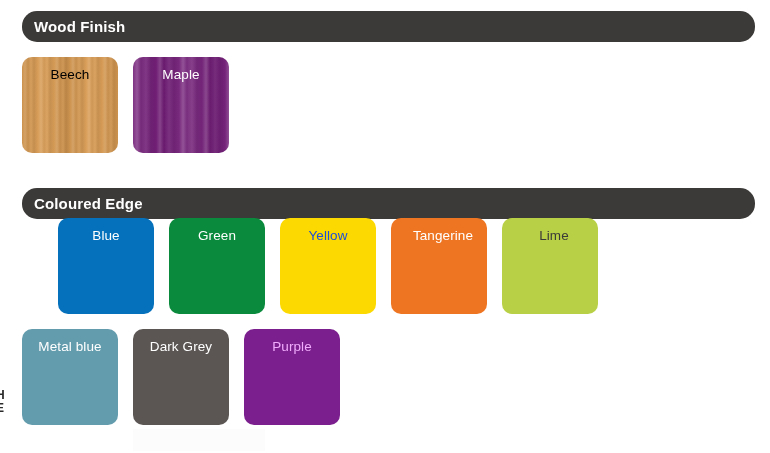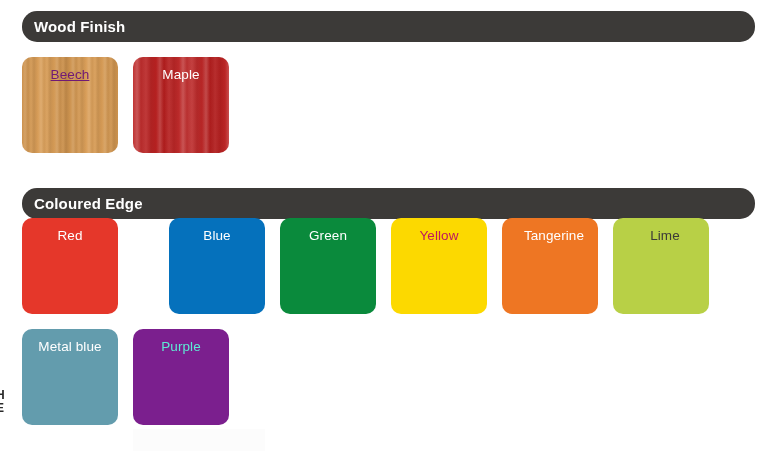--- a/index.html
+++ b/index.html
@@ -150,70 +150,70 @@
 <div class="page" style="background: rgb(255, 255, 255);">
 
   <div class="section-bar" id="bar-wood" style="background: rgb(60, 58, 56);">
     <span class="section-bar-title">Wood Finish</span>
   </div>
 
   <div class="swatch-row" id="wood-row">
 
     <div class="swatch" id="sw-beech" style="background: rgb(217, 155, 82);">
       <div class="grain grain-beech"></div>
-      <div class="swatch-label" id="lb-beech" style="color: #701a75; text-decoration: underline;">Beech</div>
-    </div>
-
-    <div class="swatch" id="sw-maple" style="background: #b91c1c;">
+      <div class="swatch-label" id="lb-beech" style="color: #000000;">Beech</div>
+    </div>
+
+    <div class="swatch" id="sw-maple" style="background: #701a75;">
       <div class="grain grain-maple"></div>
       <div class="swatch-label" id="lb-maple" style="color: rgb(255, 255, 255);">Maple</div>
     </div>
   </div>
 
   <div class="section-bar" id="bar-edge" style="background: rgb(60, 58, 56);">
     <span class="section-bar-title">Coloured Edge</span>
   </div>
 
   <div class="swatch-row" id="edge-row1">
 
-    <div class="swatch" id="sw-red" style="background: rgb(229, 55, 42);">
-      <div class="swatch-label" id="lb-red" style="color: rgb(255, 255, 255);">Red</div>
-    </div>
 
     <div class="swatch" id="sw-blue" style="background: rgb(5, 113, 188); margin-left: 36px;">
       <div class="swatch-label" id="lb-blue" style="color: rgb(255, 255, 255);">Blue</div>
     </div>
 
     <div class="swatch" id="sw-green" style="background: rgb(10, 138, 60);">
       <div class="swatch-label" id="lb-green" style="color: rgb(255, 255, 255);">Green</div>
     </div>
 
     <div class="swatch" id="sw-yellow" style="background: rgb(252, 217, 0);">
-      <div class="swatch-label" id="lb-yellow" style="color: #be185d;">Yellow</div>
+      <div class="swatch-label" id="lb-yellow" style="color: #1d4ed8;">Yellow</div>
     </div>
 
     <div class="swatch" id="sw-tangerine" style="background: rgb(238, 118, 35);">
       <div class="swatch-label" id="lb-tangerine" style="color: rgb(255, 255, 255); padding-left: 8px;">Tangerine</div>
     </div>
 
     <div class="swatch" id="sw-lime" style="background: rgb(184, 208, 70);">
       <div class="swatch-label" id="lb-lime" style="color: rgb(60, 58, 56); margin-left: 8px;">Lime</div>
     </div>
   </div>
 
   <div class="swatch-row" id="edge-row2">
 
     <div class="swatch" id="sw-metalblue" style="background: rgb(99, 156, 173);">
       <div class="swatch-label" id="lb-metalblue" style="color: rgb(255, 255, 255);">Metal blue</div>
     </div>
 
+    <div class="swatch" id="sw-darkgrey" style="background: rgb(91, 86, 84);">
+      <div class="swatch-label" id="lb-darkgrey" style="color: rgb(255, 255, 255);">Dark Grey</div>
+    </div>
 
 
     <div class="swatch" id="sw-purple" style="background: rgb(123, 31, 142);">
-      <div class="swatch-label" id="lb-purple" style="color: #5eead4;">Purple</div>
+      <div class="swatch-label" id="lb-purple" style="color: #f0abfc;">Purple</div>
     </div>
   </div>
 
   <div class="ghost-block"></div>
 
   <div class="edge-fragments">
     <span>H</span>
     <span>E</span>
   </div>
 

